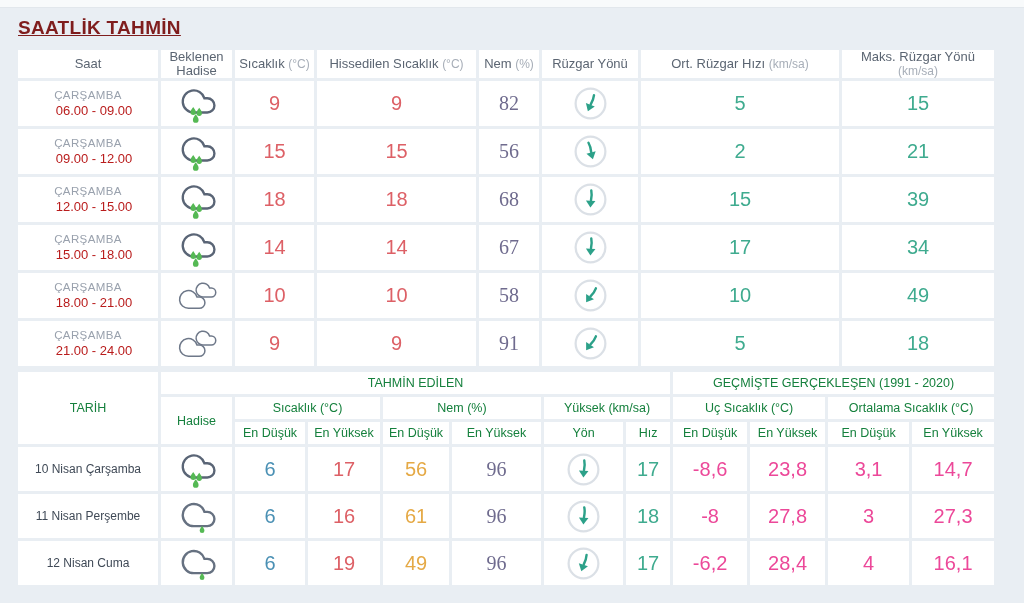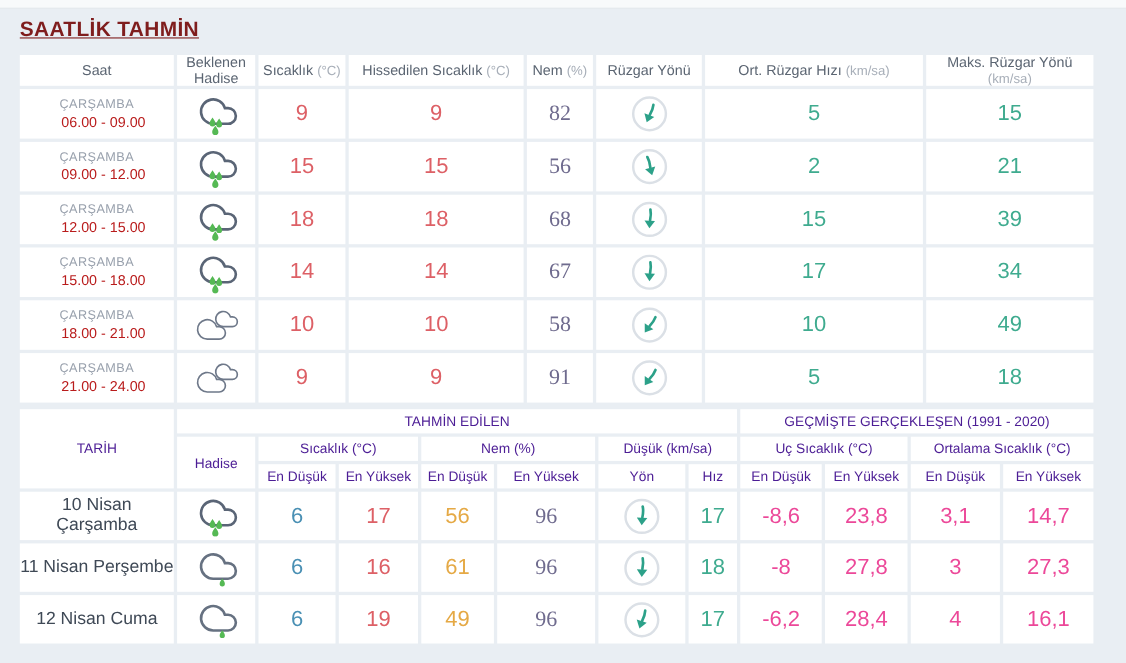--- a/index.html
+++ b/index.html
@@ -9,26 +9,26 @@
   .section-title{font-size:19px;font-weight:700;color:#7f1d1d;letter-spacing:.3px;
        margin:9px 0 8px 18px;text-decoration:underline;}
   table{border-collapse:separate;border-spacing:3px;table-layout:fixed;margin-left:15px;}
   th,td{background:#fff;text-align:center;vertical-align:middle;padding:0;overflow:hidden;}
   
   #hourly-table{width:982px;}
   #hourly-table thead th{height:26px;font-size:13px;font-weight:400;color:#5b6572;line-height:1.08;}
   #hourly-table tbody td{height:45px;}
   
   #daily-table{width:982px;}
-  #daily-table thead th{height:22px;font-size:12.5px;font-weight:400;color:#4c1d95;}
+  #daily-table thead th{height:22px;font-size:12.5px;font-weight:400;color:#15803d;}
   #daily-table tbody td{height:44px;}
   .unit{color:#a7aeb8;font-size:12px;}
   .day{font-size:11.5px;color:#99a1ad;letter-spacing:.4px;}
   .time{font-size:13px;color:#b91c1c;margin-top:2px;margin-left:12px;}
-  .date-cell{font-size:16px;color:#3f4956;}
+  .date-cell{font-size:12px;color:#3f4956;}
   .val{font-size:20px;font-weight:400;color:#ec4899;}
   .red{color:#dd6066;}
   .purple{color:#6f6b8e;font-family:Liberation Serif, serif;}
   .teal{color:#3fab8f;}
   .blue{color:#4a90b4;}
   .orange{color:#e5a945;}
   .darkhdr{color:#4d5564;}
   .wicon{width:46px;height:38px;display:inline-block;vertical-align:middle;}
   .wind-svg{width:35px;height:35px;display:inline-block;vertical-align:middle;}
 </style>
@@ -240,21 +240,21 @@
     <thead>
       <tr>
         <th rowspan="3"><span>TARİH</span></th>
         <th colspan="7">TAHMİN EDİLEN</th>
         <th colspan="4">GEÇMİŞTE GERÇEKLEŞEN (1991 - 2020)</th>
       </tr>
       <tr>
         <th rowspan="2">Hadise</th>
         <th colspan="2">Sıcaklık (°C)</th>
         <th colspan="2">Nem (%)</th>
-        <th colspan="2">Düşük (km/sa)</th>
+        <th colspan="2">Yüksek (km/sa)</th>
         <th colspan="2">Uç Sıcaklık (°C)</th>
         <th colspan="2">Ortalama Sıcaklık (°C)</th>
       </tr>
       <tr>
         <th class="blue">En Düşük</th>
         <th class="red">En Yüksek</th>
         <th class="orange">En Düşük</th>
         <th class="darkhdr">En Yüksek</th>
         <th>Yön</th>
         <th>Hız</th>

